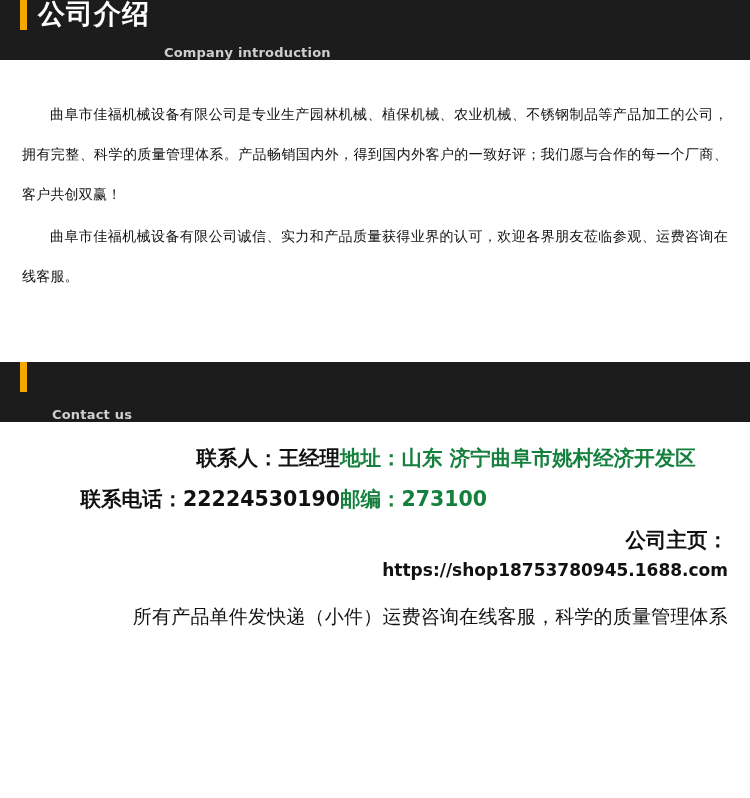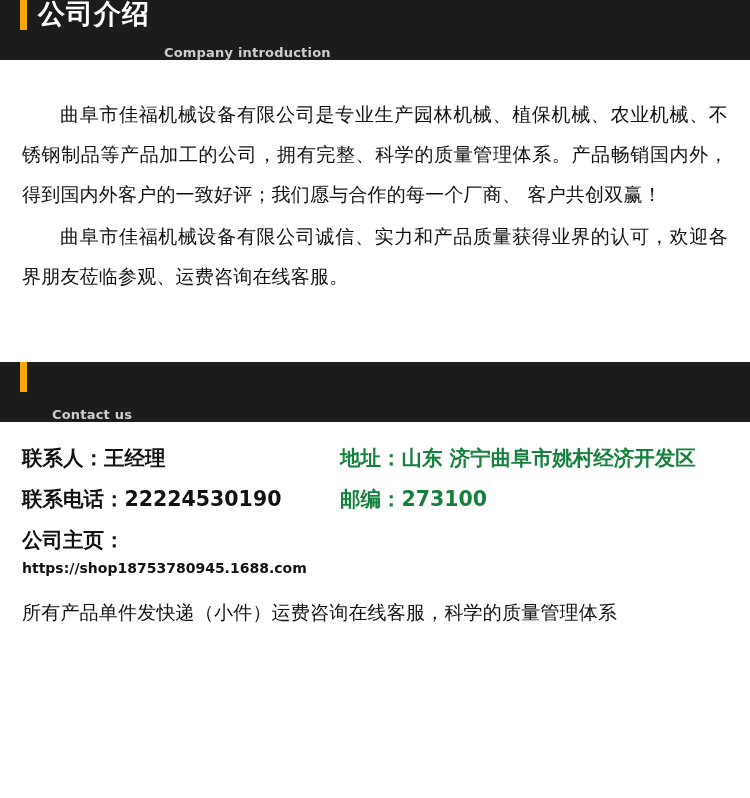--- a/index.html
+++ b/index.html
@@ -54,33 +54,34 @@
     white-space: nowrap;
     align-self: flex-end;
   }
 
   
   .intro-body {
     padding: 34px 22px 10px 22px;
     box-sizing: border-box;
   }
   .intro-p {
-    font-size: 19px;
+    font-size: 14px;
     line-height: 40px;
     color: #111111;
     text-indent: 2em;
     margin: 0 0 2px 0;
     text-align: justify;
     letter-spacing: 0.2px;
   }
 
   
   .contact-body {
     padding: 22px 22px 0 22px;
     box-sizing: border-box;
+    text-align: right;
   }
   .contact-grid {
     display: block;
   }
   .contact-row {
     display: flex;
     align-items: baseline;
     margin-bottom: 13px;
   }
   .contact-col-left {
@@ -97,21 +98,21 @@
     color: #15803d;
     white-space: nowrap;
   }
   .homepage-label {
     font-size: 20.5px;
     font-weight: bold;
     color: #111111;
     margin-bottom: 6px;
   }
   .homepage-url {
-    font-size: 14px;
+    font-size: 17px;
     font-weight: bold;
     color: #111111;
     word-break: break-all;
     margin-bottom: 20px;
   }
   .shipping-note {
     font-size: 19px;
     line-height: 33px;
     color: #111111;
     letter-spacing: 0.2px;

